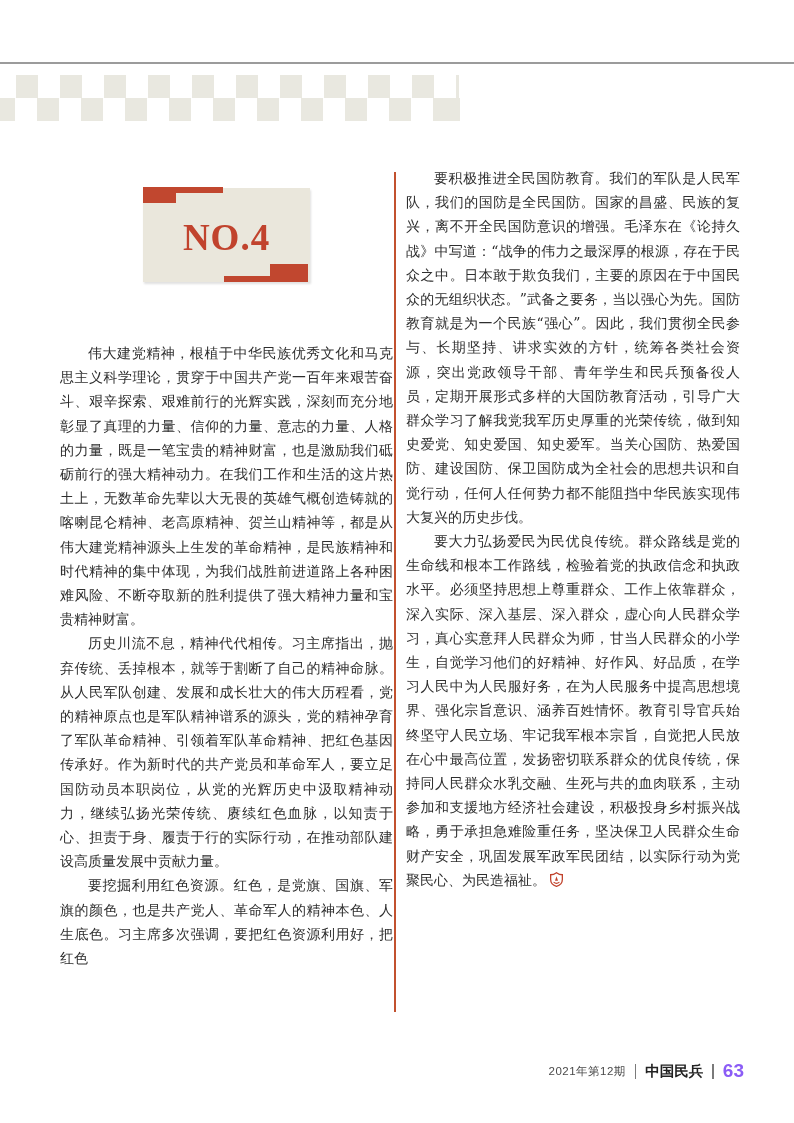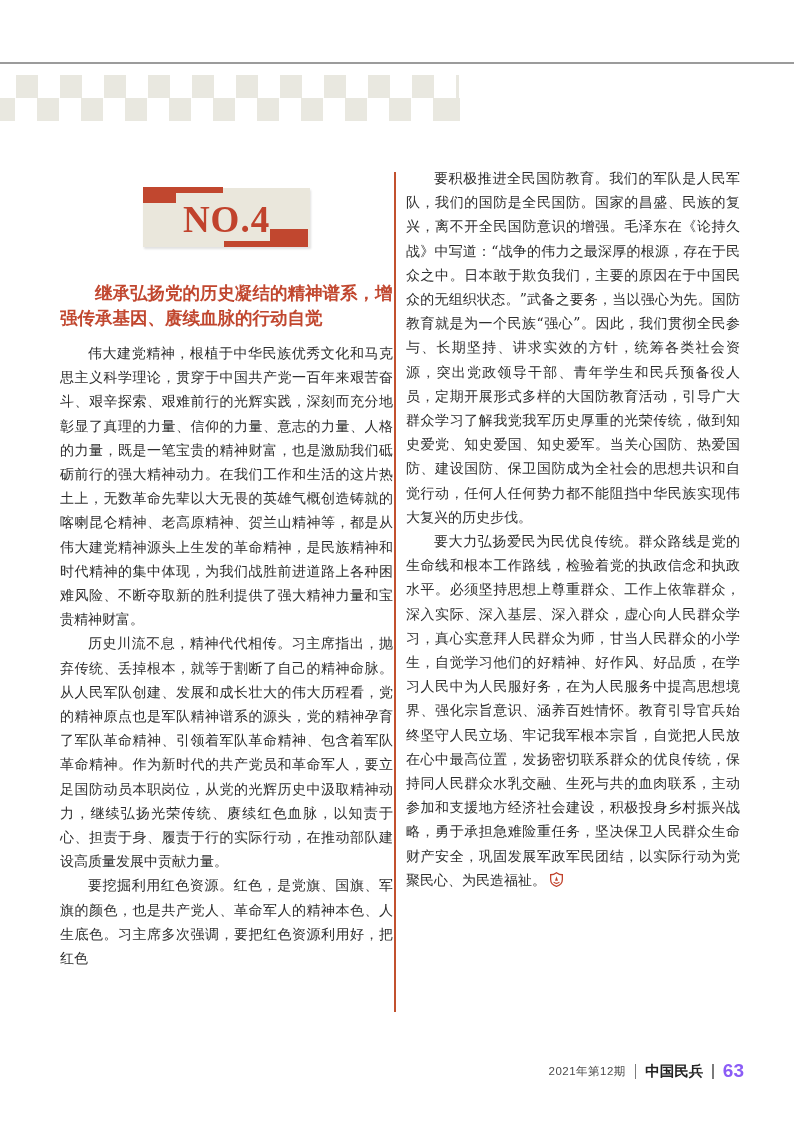--- a/index.html
+++ b/index.html
@@ -13,21 +13,21 @@
   .checker.row1 {
     left:16px; top:75px; width:443px;
     background-image:repeating-linear-gradient(90deg,#e9e8e0 0 22px,transparent 22px 44px);
   }
   .checker.row2 {
     left:0; top:98px; width:460px;
     background-image:repeating-linear-gradient(90deg,#e9e8e0 0 22px,transparent 22px 44px);
     background-position:-7px 0;
   }
   .badge {
-    position:absolute; left:143px; top:188px; width:167px; height:59px;
+    position:absolute; left:143px; top:188px; width:167px; height:94px;
     background:#eae7dc; box-shadow:1px 2px 2px rgba(0,0,0,0.12);
     display:flex; align-items:center; justify-content:center;
   }
   .deco { position:absolute; background:#c1472f; }
   .deco.tl-strip { left:0; top:-1px; width:80px; height:6px; }
   .deco.tl-block { left:0; top:-1px; width:33px; height:16px; }
   .deco.br-strip { left:81px; bottom:0; width:48px; height:6px; }
   .deco.br-block { right:2px; bottom:0; width:38px; height:18px; }
   .badge-label {
     font-family:"Liberation Serif","DejaVu Serif",serif;
@@ -67,25 +67,24 @@
   <div class="checker row2"></div>
 
   <div class="badge">
     <span class="deco tl-strip"></span>
     <span class="deco tl-block"></span>
     <span class="deco br-strip"></span>
     <span class="deco br-block"></span>
     <span class="badge-label">NO.4</span>
   </div>
 
-  <h1 class="heading">继承弘扬党的历史凝结的精神谱系，增强传承基因、赓续血脉的行动自觉</h1>
 
   <div class="col left">
     <p>伟大建党精神，根植于中华民族优秀文化和马克思主义科学理论，贯穿于中国共产党一百年来艰苦奋斗、艰辛探索、艰难前行的光辉实践，深刻而充分地彰显了真理的力量、信仰的力量、意志的力量、人格的力量，既是一笔宝贵的精神财富，也是激励我们砥砺前行的强大精神动力。在我们工作和生活的这片热土上，无数革命先辈以大无畏的英雄气概创造铸就的喀喇昆仑精神、老高原精神、贺兰山精神等，都是从伟大建党精神源头上生发的革命精神，是民族精神和时代精神的集中体现，为我们战胜前进道路上各种困难风险、不断夺取新的胜利提供了强大精神力量和宝贵精神财富。</p>
-    <p>历史川流不息，精神代代相传。习主席指出，抛弃传统、丢掉根本，就等于割断了自己的精神命脉。从人民军队创建、发展和成长壮大的伟大历程看，党的精神原点也是军队精神谱系的源头，党的精神孕育了军队革命精神、引领着军队革命精神、包含着军队革命精神。作为新时代的共产党员和革命军人，要立足国防动员本职岗位，从党的光辉历史中汲取精神动力，继续弘扬光荣传统、赓续红色血脉，以知责于心、担责于身、履责于行的实际行动，在推动部队建设高质量发展中贡献力量。</p>
+    <p>历史川流不息，精神代代相传。习主席指出，抛弃传统、丢掉根本，就等于割断了自己的精神命脉。从人民军队创建、发展和成长壮大的伟大历程看，党的精神原点也是军队精神谱系的源头，党的精神孕育了军队革命精神、引领着军队革命精神、把红色基因传承好。作为新时代的共产党员和革命军人，要立足国防动员本职岗位，从党的光辉历史中汲取精神动力，继续弘扬光荣传统、赓续红色血脉，以知责于心、担责于身、履责于行的实际行动，在推动部队建设高质量发展中贡献力量。</p>
     <p>要挖掘利用红色资源。红色，是党旗、国旗、军旗的颜色，也是共产党人、革命军人的精神本色、人生底色。习主席多次强调，要把红色资源利用好，把红色</p>
   </div>
 
   <div class="column-divider"></div>
 
   <div class="col right">
     <p>要积极推进全民国防教育。我们的军队是人民军队，我们的国防是全民国防。国家的昌盛、民族的复兴，离不开全民国防意识的增强。毛泽东在《论持久战》中写道：“战争的伟力之最深厚的根源，存在于民众之中。日本敢于欺负我们，主要的原因在于中国民众的无组织状态。”武备之要务，当以强心为先。国防教育就是为一个民族“强心”。因此，我们贯彻全民参与、长期坚持、讲求实效的方针，统筹各类社会资源，突出党政领导干部、青年学生和民兵预备役人员，定期开展形式多样的大国防教育活动，引导广大群众学习了解我党我军历史厚重的光荣传统，做到知史爱党、知史爱国、知史爱军。当关心国防、热爱国防、建设国防、保卫国防成为全社会的思想共识和自觉行动，任何人任何势力都不能阻挡中华民族实现伟大复兴的历史步伐。</p>
     <p><span>要大力弘扬爱民为民优良传统。群众路线是党的生命线和根本工作路线，检验着党的执政信念和执政水平。必须坚持思想上尊重群众、工作上依靠群众，深入实际、深入基层、深入群众，虚心向人民群众学习，真心实意拜人民群众为师，甘当人民群众的小学生，自觉学习他们的好精神、好作风、好品质，在学习人民中为人民服好务，在为人民服务中提高思想境界、强化宗旨意识、涵养百姓情怀。教育引导官兵始终坚守人民立场、牢记我军根本宗旨，自觉把人民放在心中最高位置，发扬密切联系群众的优良传统，保持同人民群众水乳交融、生死与共的血肉联系，主动参加和支援地方经济社会建设，积极投身乡村振兴战略，勇于承担急难险重任务，坚决保卫人民群众生命财产安全，巩固发展军政军民团结，以实际行动为党聚民心、为民造福祉。</span><svg class="end-mark" width="13" height="15" viewBox="0 0 20 23">
           <path d="M10 1 C13 3.2 16 4.2 19 4.2 L19 11.5 C19 17.5 15 20.6 10 22 C5 20.6 1 17.5 1 11.5 L1 4.2 C4 4.2 7 3.2 10 1 Z" fill="#ffffff" stroke="#c1432d" stroke-width="2"></path>
           <path d="M10 6.5 L12.3 13.5 L7.7 13.5 Z" fill="#c1432d"></path>

